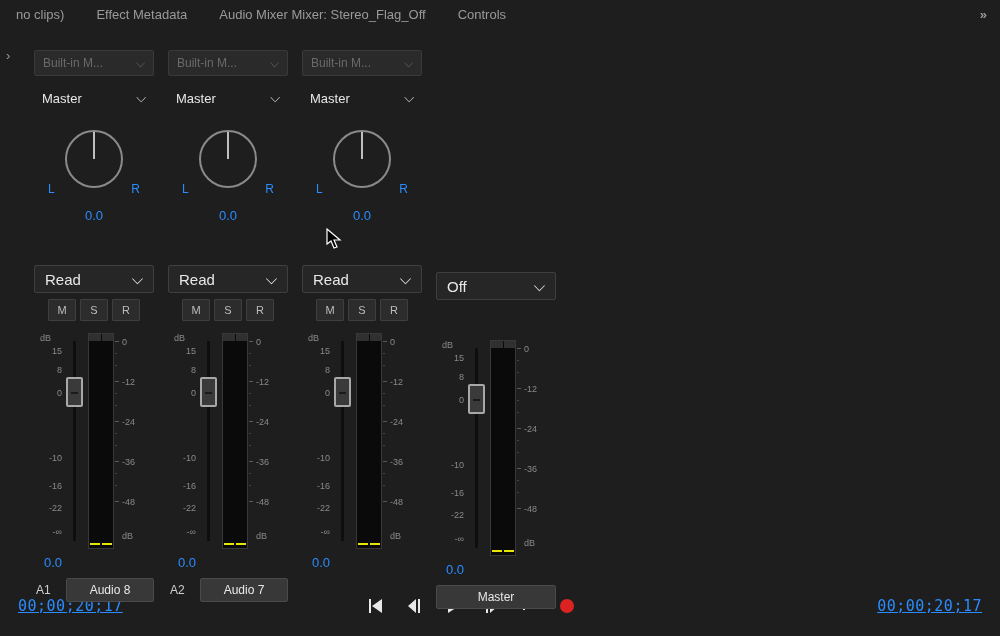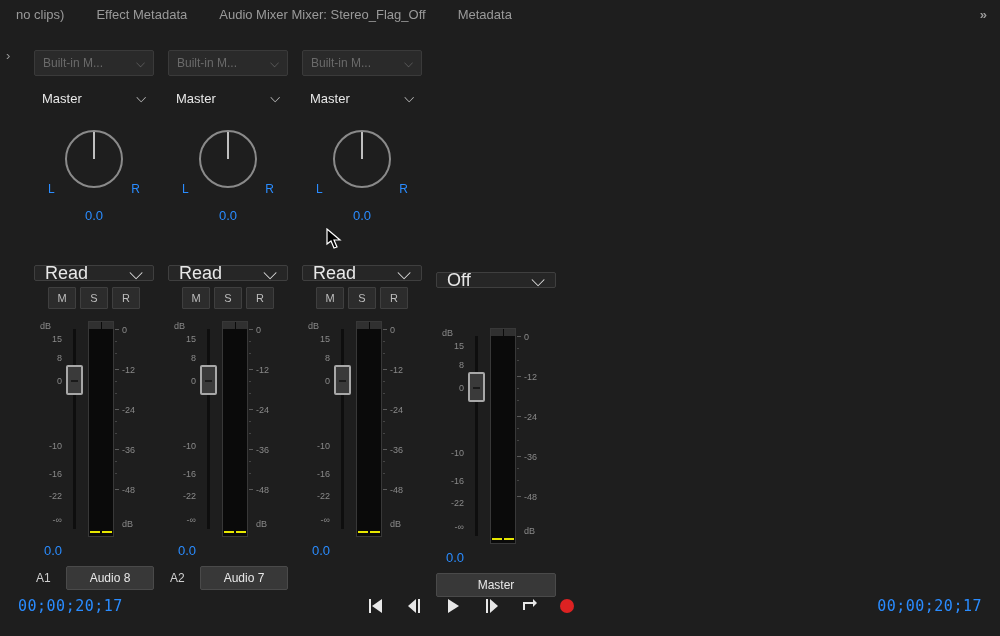--- a/index.html
+++ b/index.html
@@ -32,22 +32,22 @@
 
 
 .pan-wrap { margin-top: 14px; display: flex; flex-direction: column; align-items: center; }
 .pan-knob { width: 66px; height: 66px; position: relative; }
 .pan-knob svg { width: 66px; height: 66px; }
 .pan-labels { width: 92px; display: flex; justify-content: space-between; font-size: 12px; color: #2a8cff; margin-top: -10px; }
 .pan-value { font-size: 13px; color: #2a8cff; margin-top: 12px; }
 
 
 .auto-row { margin-top: 42px; }
-.auto-dropdown { height: 16px; background: #262626; border: 1px solid #3f3f3f; border-radius: 2px;
-  display: flex; align-items: center; padding: 0 10px; font-size: 18px; color: #e8e8e8; justify-content: space-between; cursor: pointer; }
+.auto-dropdown { height: 28px; background: #262626; border: 1px solid #3f3f3f; border-radius: 2px;
+  display: flex; align-items: center; padding: 0 10px; font-size: 15px; color: #e8e8e8; justify-content: space-between; cursor: pointer; }
 
 
 .msr-row { margin-top: 6px; display: flex; gap: 4px; justify-content: center; }
 .msr { width: 28px; height: 22px; background: #2c2c2c; border: 1px solid #3f3f3f;
   display: flex; align-items: center; justify-content: center; font-size: 11px; color: #bdbdbd; cursor: pointer; border-radius: 1px; }
 
 
 .fader-block { margin-top: 12px; height: 216px; display: flex; gap: 0; }
 .scale-left { width: 30px; position: relative; }
 .scale-left .unit { position: absolute; left: 6px; top: 0; font-size: 9px; color: #8a8a8a; }
@@ -70,35 +70,35 @@
 .track-id { font-size: 12px; color: #cfcfcf; margin-left: 2px; width: 22px; }
 .track-name { flex: 1; height: 24px; background: #383838; border: 1px solid #4a4a4a; border-radius: 2px;
   display: flex; align-items: center; justify-content: center; font-size: 12px; color: #e8e8e8; }
 
 
 .cursor { position: absolute; pointer-events: none; }
 .cursor svg { width: 18px; height: 22px; }
 
 
 .transport { height: 44px; display: flex; align-items: center; padding: 0 18px; gap: 10px; font-size: 14px; color: #2a8cff; }
-.transport .tc { font-family: ui-monospace, Menlo, Consolas, monospace; font-size: 15px; letter-spacing: 0.5px; }
+.transport .tc { font-family: ui-monospace, Menlo, Consolas, monospace; font-size: 15px; letter-spacing: 0.5px; text-decoration: underline; }
 .transport .center { flex: 1; display: flex; justify-content: center; gap: 18px; }
 .tbtn { width: 20px; height: 20px; display: flex; align-items: center; justify-content: center; color: #e8e8e8; cursor: pointer; }
 .tbtn svg { width: 18px; height: 18px; }
 .rec { width: 14px; height: 14px; border-radius: 50%; background: #d22; }
 .transport .right { min-width: 160px; text-align: right; }
 </style>
 </head>
 <body>
 
 <div class="tabbar">
   <div class="tab">no clips)</div>
   <div class="tab">Effect Metadata</div>
   <div class="tab">Audio Mixer Mixer: Stereo_Flag_Off</div>
-  <div class="tab">Metadata</div>
+  <div class="tab">Controls</div>
   <div class="spacer"></div>
   <div class="overflow">»</div>
 </div>
 
 <div class="panel">
   <div class="disclosure">›</div>
 
   <div class="strip">
     <div class="strip-inner">
       <div class="dim-dropdown">

